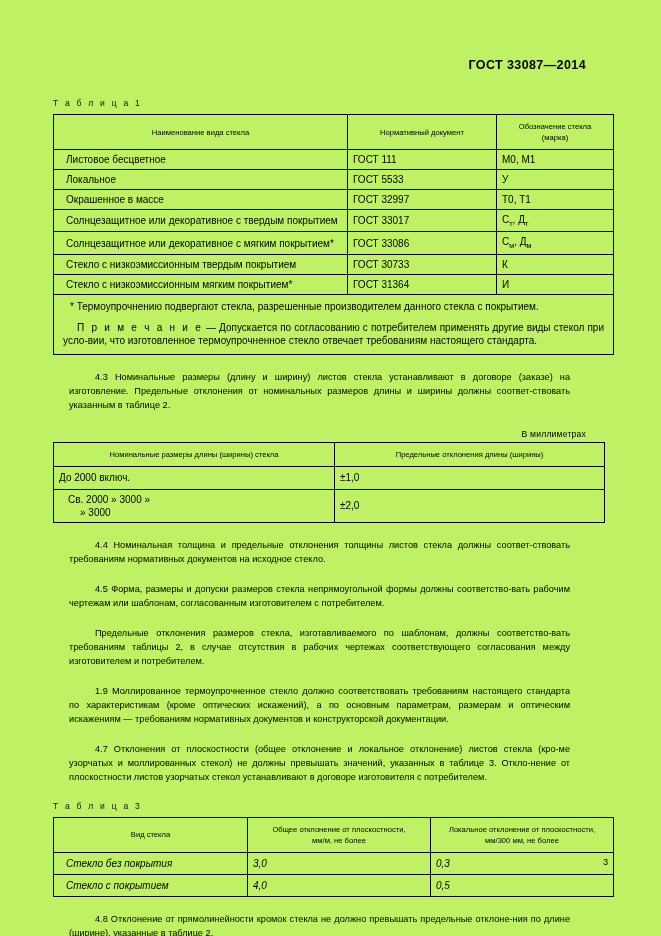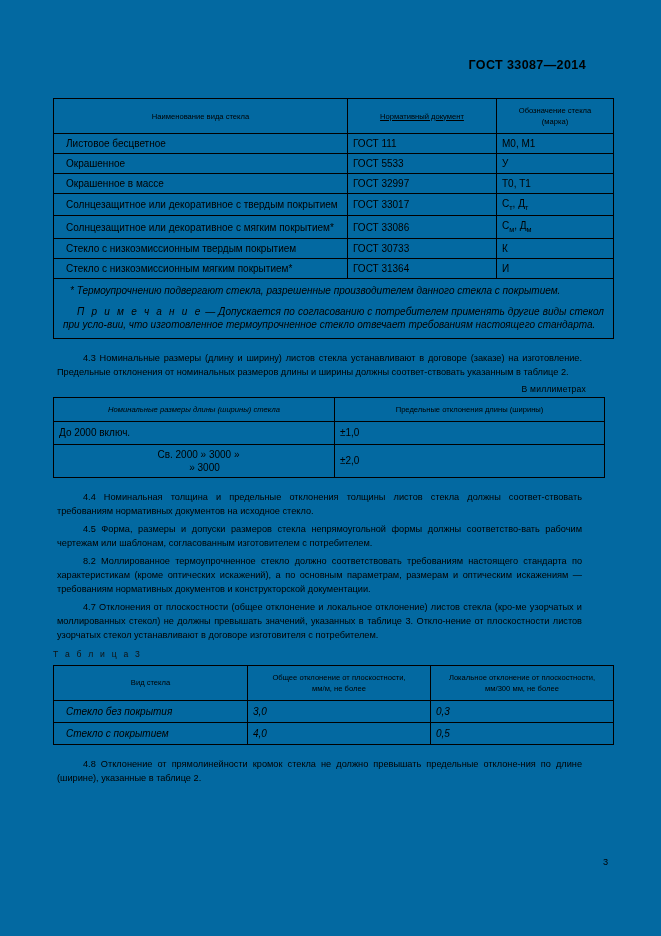--- a/index.html
+++ b/index.html
@@ -13,21 +13,21 @@
     position: relative;
     font-family: "Liberation Sans", sans-serif;
     color: #000000;
     overflow: hidden;
   }
   .page {
     position: absolute;
     left: 0; top: 0;
     width: 661px;
     height: 936px;
-    background: #0369a1;
+    background: #bef264;
   }
   .content {
     position: absolute;
     left: 53px;
     top: 58px;
     width: 533px;
   }
 
   
   .doc-header {
@@ -75,67 +75,66 @@
   }
   table.gost tbody td {
     font-size: 10px;
     line-height: 1.3;
   }
   .cell-left { text-align: left; padding-left: 12px !important; }
   .cell-center { }
 
   .t1-row td { height: 13px; }
   .t1-name { width: 285px; }
-  .t1-doc  { width: 140px; text-decoration: underline; }
+  .t1-doc  { width: 140px; }
   .t1-mark { width: 108px; }
 
   .note-cell {
     font-size: 8.2px;
     line-height: 1.45;
     padding: 5px 9px 7px 9px !important;
     text-align: justify;
-    font-style: italic;
   }
   .note-cell .fn {
     display: block;
     padding-left: 7px;
     text-indent: 0;
     margin-bottom: 8px;
   }
   .note-cell .prim {
     display: block;
     text-indent: 14px;
   }
   .sp { letter-spacing: 2.1px; }
   sub { font-size: 73%; }
 
-  .t2-col1 { width: 272px; font-style: italic; }
+  .t2-col1 { width: 272px; }
   .t2-col2 { width: 261px; }
   .t2-body td { font-size: 8.4px; margin-top: 11px; }
   .t2-r1 td { height: 16px; }
   .t2-r2 td { height: 26px; }
   .t2-multiline {
-    text-align: center;
+    text-align: left;
     padding-left: 14px !important;
     line-height: 1.5;
     font-size: 8.4px;
   }
   .t2-multiline .ln2 { padding-left: 12px; display: block; }
 
   .t3-col1 { width: 185px; }
   .t3-col2 { width: 174px; }
   .t3-col3 { width: 174px; }
   .t3-body td { height: 15px; font-size: 8.4px; font-style: italic; }
 
   
   .para-block { margin: 13px 0 0 0; }
   p.body {
     font-size: 9.2px;
     line-height: 1.52;
-    margin: 4px;
+    margin: 16px;
     text-align: justify;
     text-indent: 26px;
     hyphens: none;
   }
   p.body.cont { text-indent: 26px; }
 
   .page-number {
     position: absolute;
     right: 53px;
     top: 857px;
@@ -143,40 +142,41 @@
   }
 </style>
 </head>
 <body>
 
 <div class="page">
   <div class="content">
 
     <div class="doc-header">ГОСТ 33087—2014</div>
 
+    <div class="table-caption">Т а б л и ц а  1</div>
 
     <table class="gost">
       <thead>
         <tr>
           <td class="t1-name">Наименование вида стекла</td>
           <td class="t1-doc">Нормативный документ</td>
           <td class="t1-mark">
             <span>Обозначение стекла</span><br>
             <span>(марка)</span>
           </td>
         </tr>
       </thead>
       <tbody>
         <tr class="t1-row">
           <td class="cell-left">Листовое бесцветное</td>
           <td class="cell-center">ГОСТ 111</td>
           <td class="cell-center">М0, М1</td>
         </tr>
         <tr class="t1-row">
-          <td class="cell-left">Окрашенное</td>
+          <td class="cell-left">Локальное</td>
           <td class="cell-center">ГОСТ 5533</td>
           <td class="cell-center">У</td>
         </tr>
         <tr class="t1-row">
           <td class="cell-left">Окрашенное в массе</td>
           <td class="cell-center">ГОСТ 32997</td>
           <td class="cell-center">Т0, Т1</td>
         </tr>
         <tr class="t1-row">
           <td class="cell-left">Солнцезащитное или декоративное с твердым покрытием</td>
@@ -231,21 +231,22 @@
             <span class="ln2">»   3000</span>
           </td>
           <td class="cell-center">±2,0</td>
         </tr>
       </tbody>
     </table>
 
     <div class="para-block">
       <p class="body">4.4  Номинальная толщина и предельные отклонения толщины листов стекла должны соответ-ствовать требованиям нормативных документов на исходное стекло.</p>
       <p class="body cont">4.5  Форма, размеры и допуски размеров стекла непрямоугольной формы должны соответство-вать рабочим чертежам или шаблонам, согласованным изготовителем с потребителем.</p>
-      <p class="body cont">8.2  Моллированное термоупрочненное стекло должно соответствовать требованиям настоящего стандарта по характеристикам (кроме оптических искажений), а по основным параметрам, размерам и оптическим искажениям — требованиям нормативных документов и конструкторской документации.</p>
+      <p class="body cont">Предельные отклонения размеров стекла, изготавливаемого по шаблонам, должны соответство-вать требованиям таблицы 2, в случае отсутствия в рабочих чертежах соответствующего согласования между изготовителем и потребителем.</p>
+      <p class="body cont">1.9  Моллированное термоупрочненное стекло должно соответствовать требованиям настоящего стандарта по характеристикам (кроме оптических искажений), а по основным параметрам, размерам и оптическим искажениям — требованиям нормативных документов и конструкторской документации.</p>
       <p class="body cont">4.7  Отклонения от плоскостности (общее отклонение и локальное отклонение) листов стекла (кро-ме узорчатых и моллированных стекол) не должны превышать значений, указанных в таблице 3. Откло-нение от плоскостности листов узорчатых стекол устанавливают в договоре изготовителя с потребителем.</p>
     </div>
 
     <div class="table-caption" style="margin-top:6px">Т а б л и ц а  3</div>
 
     <table class="gost">
       <thead>
         <tr>
           <td class="t3-col1">Вид стекла</td>
           <td class="t3-col2">

